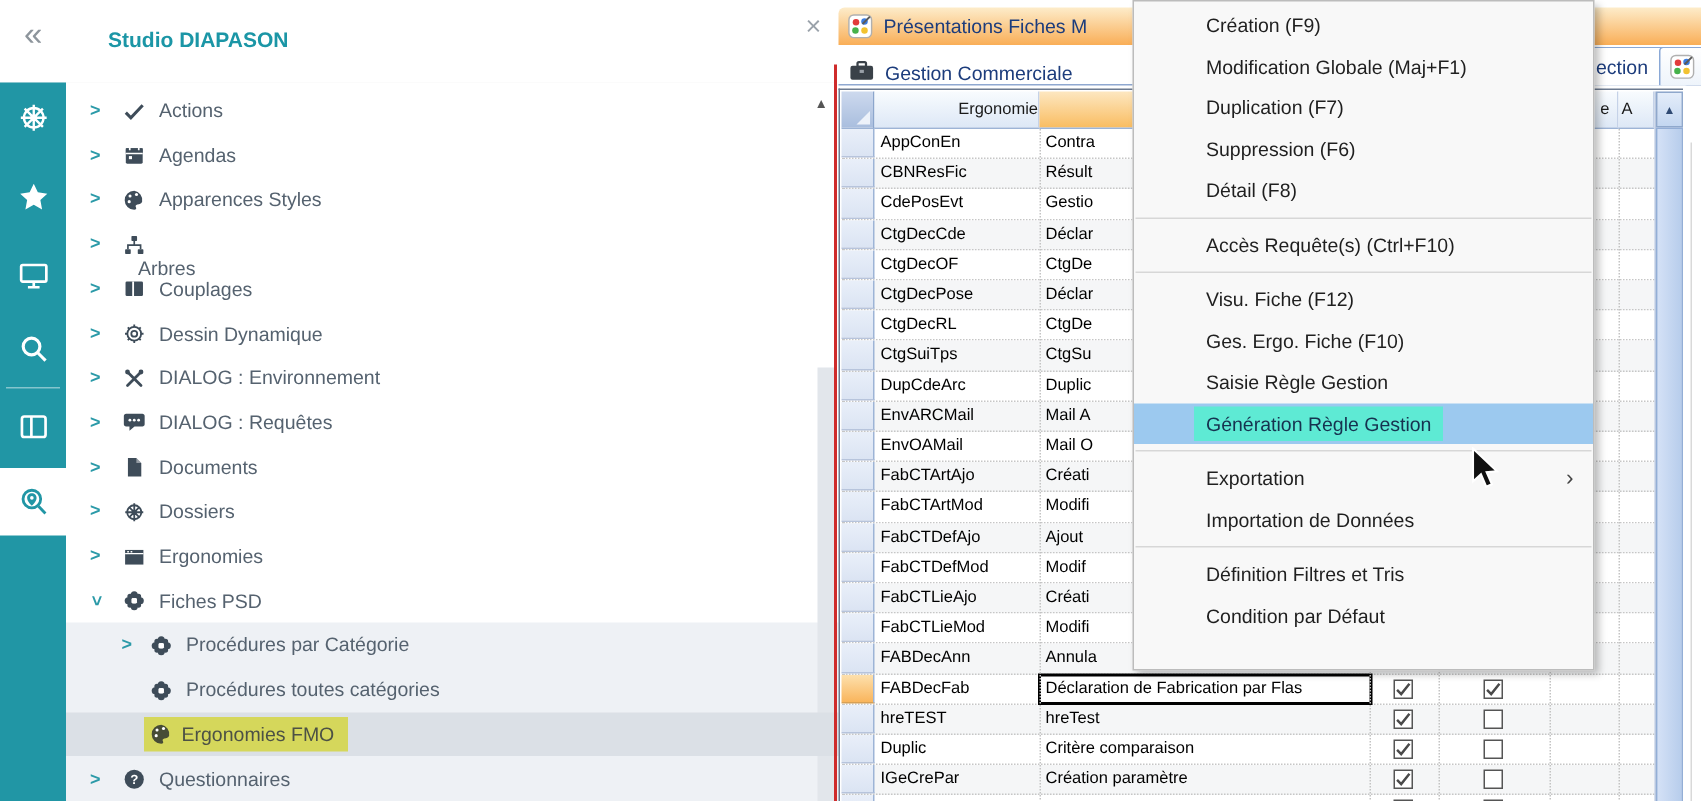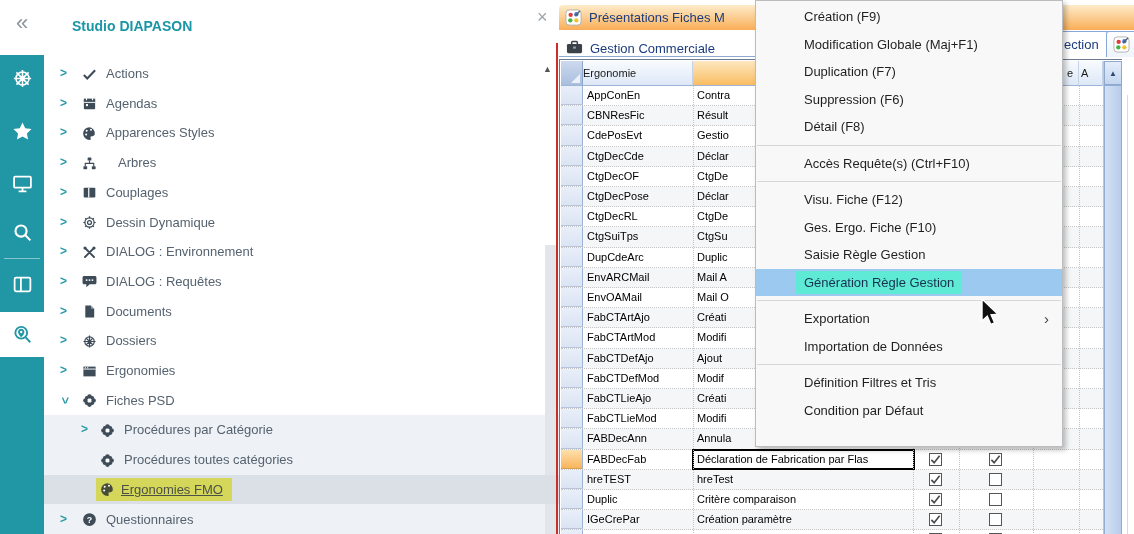--- a/index.html
+++ b/index.html
@@ -22,21 +22,21 @@
   .tree-row{position:absolute;left:0;width:516px;height:29.7px;}
   .tree-row.sel{background:#dbe0e6;}
   .chev{position:absolute;top:0;font-size:12px;font-weight:bold;color:#2b9aa8;line-height:29.7px;}
   .chev.exp{transform:rotate(90deg);transform-origin:55% 50%;display:inline-block;}
   .t-icon{position:absolute;top:7.5px;width:15px;height:15px;color:#3e4c59;}
   .t-icon svg{width:15px;height:15px;display:block;}
   .t-label{position:absolute;top:0;font-size:13px;color:#55626f;line-height:29.7px;white-space:nowrap;}
   .hl-wrap{position:absolute;left:52px;top:3.5px;height:22.7px;display:flex;align-items:center;gap:6px;
            background:#d5d75b;padding:0 9px 0 4px;}
   .hl-wrap .t-icon{position:static;color:#474c36;}
-  .hl-wrap .t-label{position:static;line-height:22px;color:#4c5145;text-decoration:underline;}
+  .hl-wrap .t-label{position:static;line-height:22px;color:#4c5145;}
   .tree-scroll-up{position:absolute;left:499px;top:9px;font-size:9px;color:#555;}
   .tree-thumb{position:absolute;left:501px;top:190px;width:11px;height:289px;background:#e2e6eb;}
   
   .red-line{position:absolute;left:556px;top:43px;width:2px;height:491px;background:#cf2b2b;z-index:6;}
   .doc-tab{position:absolute;left:559px;top:5px;width:575px;height:25px;z-index:4;border-radius:4px 0 0 0;
            background:linear-gradient(#fdecca,#f9ae57);display:flex;align-items:center;}
   .doc-tab .tab-icon{margin-left:6px;}
   .tab-icon svg{width:17px;height:17px;display:block;}
   .tab-label{font-size:13px;color:#1c3c7c;margin-left:7px;white-space:nowrap;}
   .inner-tab{position:absolute;left:559px;top:30px;width:160px;height:26px;z-index:4;background:#fff;display:flex;align-items:flex-end;}
@@ -46,21 +46,21 @@
   .right-tab.ection{left:1044px;width:60px;padding-left:19px;}
   .right-tab.palette{left:1106px;width:40px;justify-content:flex-start;padding-left:6px;
              background:linear-gradient(#fff,#eef4fb);}
   
   .grid{position:absolute;left:559px;top:59px;width:562px;height:475px;background:#fff;overflow:hidden;
         border-top:1px solid #6d7b90;border-left:1px solid #6d7b90;font-size:11px;color:#000;z-index:5;}
   .hcell{position:absolute;top:1px;height:25px;box-sizing:border-box;border-bottom:1px solid #9db4d6;}
   .h-corner{left:1px;width:22px;background:linear-gradient(#cdd9ee,#a9bede);border-right:1px solid #8ca6cc;}
   .corner-tri{position:absolute;right:2px;bottom:2px;width:0;height:0;border-bottom:9px solid #edf2fa;border-left:9px solid transparent;}
   .h-erg{left:23px;width:110px;background:linear-gradient(#f8fbfe,#dde8f6);border-right:1px solid #c5d2e8;
-         text-align:left;line-height:24px;color:#1a1a1a;}
+         text-align:right;line-height:24px;color:#1a1a1a;}
   .h-desc{left:133px;width:220px;background:linear-gradient(#fde7c0,#f9bd62);border-right:1px solid #e2b470;}
   .h-chk{background:linear-gradient(#f8fbfe,#dde8f6);border-right:1px solid #c5d2e8;}
   .h-c1{left:353px;width:46px;} .h-c2{left:399px;width:74px;}
   .h-c5{left:473px;width:46px;text-align:right;padding-right:5px;line-height:24px;color:#1a1a1a;}
   .h-c6{left:519px;width:24px;text-align:left;padding-left:2px;line-height:24px;color:#1a1a1a;}
   .g-row{position:absolute;left:1px;width:542px;height:20.2px;box-sizing:border-box;border-bottom:1px dotted #c6c6c6;background:#fff;}
   .g-row.odd{background:#f5f6f7;}
   .g-sel{position:absolute;left:0;top:0;width:22px;height:100%;box-sizing:border-box;
          background:linear-gradient(#e9eff9,#dbe4f3);border-right:1px solid #9db4d6;border-bottom:1px solid #b7c4dc;}
   .g-row.selrow .g-sel{background:linear-gradient(#fde0ad,#f9b55c);border-bottom:1px solid #d7a055;}
@@ -196,21 +196,21 @@
         <span class="t-icon" style="left: 38px;">
           <svg viewBox="0 0 16 16">
             <g fill="currentColor">
               <rect x="6" y="1.5" width="4" height="3.4" rx=".5"></rect>
               <rect x="1.5" y="10.8" width="4" height="3.4" rx=".5"></rect>
               <rect x="10.5" y="10.8" width="4" height="3.4" rx=".5"></rect>
             </g>
             <path fill="none" stroke="currentColor" stroke-width="1.2" d="M8 4.9v3M3.5 10.8V7.9h9v2.9"></path>
           </svg>
         </span>
-        <span class="t-label" style="left: 74px;">Arbres</span>
+        <span class="t-label" style="left: 48px; margin-top: 16px;">Arbres</span>
       </div>
       <div class="tree-row" style="top: 122.8px;">
         <span class="chev" style="left: 16px;">&gt;</span>
         <span class="t-icon" style="left: 38px;">
           <svg viewBox="0 0 16 16">
             <rect x="1.8" y="2.8" width="12.4" height="10.4" rx="1" fill="currentColor"></rect>
             <path stroke="#fff" stroke-width="1.3" d="M7.2 2.8v10.4"></path>
           </svg>
         </span>
         <span class="t-label" style="left: 62px;">Couplages</span>

